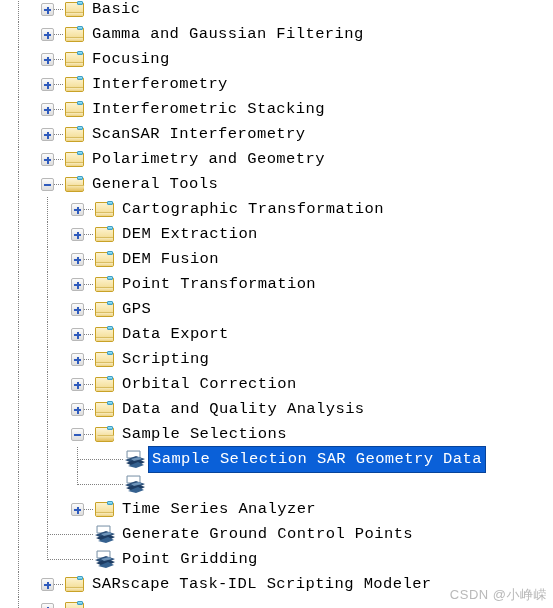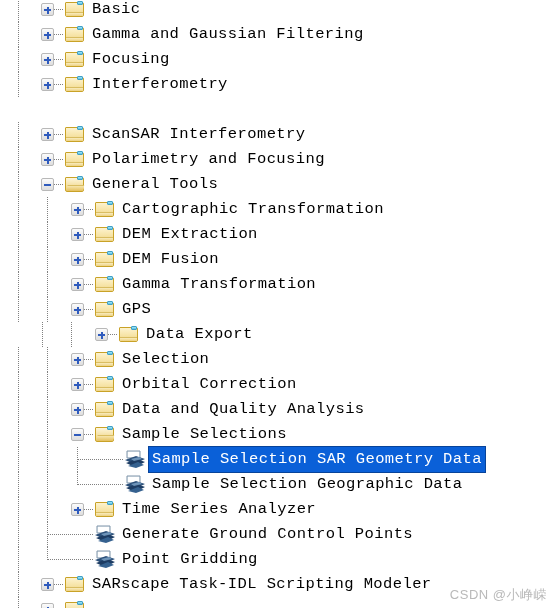--- a/index.html
+++ b/index.html
@@ -212,41 +212,52 @@
       <div class="vline" style="left:18px"></div>
       <div class="hline" style="left:54px;width:9px"></div>
       <div class="exp plus" style="left:41px"></div>
       <div class="folder" style="left:65px">
         <div class="back"></div>
         <div class="tab"></div>
         <div class="lip"></div>
       </div>
       <div class="label" style="left:92px">Focusing</div>
     </div>
+    <div class="row" style="position: absolute; left: 0px; top: 97px; width: 553px;">
+      <div class="vline" style="left:18px"></div>
+      <div class="hline" style="left:54px;width:9px"></div>
+      <div class="exp plus" style="left:41px"></div>
+      <div class="folder" style="left:65px">
+        <div class="back"></div>
+        <div class="tab"></div>
+        <div class="lip"></div>
+      </div>
+      <div class="label" style="left:92px">Interferometric Stacking</div>
+    </div>
     <div class="row" style="position: absolute; left: 0px; top: 122px; width: 553px;">
       <div class="vline" style="left:18px"></div>
       <div class="hline" style="left:54px;width:9px"></div>
       <div class="exp plus" style="left:41px"></div>
       <div class="folder" style="left:65px">
         <div class="back"></div>
         <div class="tab"></div>
         <div class="lip"></div>
       </div>
       <div class="label" style="left:92px">ScanSAR Interferometry</div>
     </div>
     <div class="row" style="position: absolute; left: 0px; top: 147px; width: 553px;">
       <div class="vline" style="left:18px"></div>
       <div class="hline" style="left:54px;width:9px"></div>
       <div class="exp plus" style="left:41px"></div>
       <div class="folder" style="left:65px">
         <div class="back"></div>
         <div class="tab"></div>
         <div class="lip"></div>
       </div>
-      <div class="label" style="left:92px">Polarimetry and Focusing</div>
+      <div class="label" style="left:92px">Polarimetry and Geometry</div>
     </div>
     <div class="row" style="position: absolute; left: 0px; top: 197px; width: 553px;">
       <div class="vline" style="left:18px"></div>
       <div class="vline" style="left:47px"></div>
       <div class="hline" style="left:84px;width:9px"></div>
       <div class="exp plus" style="left:71px"></div>
       <div class="folder" style="left:95px">
         <div class="back"></div>
         <div class="tab"></div>
         <div class="lip"></div>
@@ -291,35 +302,35 @@
     <div class="row" style="position: absolute; left: 0px; top: 272px; width: 553px;">
       <div class="vline" style="left:18px"></div>
       <div class="vline" style="left:47px"></div>
       <div class="hline" style="left:84px;width:9px"></div>
       <div class="exp plus" style="left:71px"></div>
       <div class="folder" style="left:95px">
         <div class="back"></div>
         <div class="tab"></div>
         <div class="lip"></div>
       </div>
-      <div class="label" style="left:122px">Gamma Transformation</div>
+      <div class="label" style="left:122px">Point Transformation</div>
     </div>
     <div class="row" style="position: absolute; left: 0px; top: 297px; width: 553px;">
       <div class="vline" style="left:18px"></div>
       <div class="vline" style="left:47px"></div>
       <div class="hline" style="left:84px;width:9px"></div>
       <div class="exp plus" style="left:71px"></div>
       <div class="folder" style="left:95px">
         <div class="back"></div>
         <div class="tab"></div>
         <div class="lip"></div>
       </div>
       <div class="label" style="left:122px">GPS</div>
     </div>
-    <div class="row" style="position: absolute; left: 0px; top: 322px; width: 515px; margin-left: 24px;">
+    <div class="row" style="position: absolute; left: 0px; top: 322px; width: 515px;">
       <div class="vline" style="left:18px"></div>
       <div class="vline" style="left:47px"></div>
       <div class="hline" style="left:84px;width:9px"></div>
       <div class="exp plus" style="left:71px"></div>
       <div class="folder" style="left:95px">
         <div class="back"></div>
         <div class="tab"></div>
         <div class="lip"></div>
       </div>
       <div class="label" style="left:122px">Data Export</div>
@@ -327,21 +338,21 @@
     <div class="row" style="position: absolute; left: 0px; top: 347px; width: 553px;">
       <div class="vline" style="left:18px"></div>
       <div class="vline" style="left:47px"></div>
       <div class="hline" style="left:84px;width:9px"></div>
       <div class="exp plus" style="left:71px"></div>
       <div class="folder" style="left:95px">
         <div class="back"></div>
         <div class="tab"></div>
         <div class="lip"></div>
       </div>
-      <div class="label" style="left:122px">Selection</div>
+      <div class="label" style="left:122px">Scripting</div>
     </div>
     <div class="row" style="position: absolute; left: 0px; top: 372px; width: 470px;">
       <div class="vline" style="left:18px"></div>
       <div class="vline" style="left:47px"></div>
       <div class="hline" style="left:84px;width:9px"></div>
       <div class="exp plus" style="left:71px"></div>
       <div class="folder" style="left:95px">
         <div class="back"></div>
         <div class="tab"></div>
         <div class="lip"></div>
@@ -397,21 +408,20 @@
       <div class="leafico" style="left:125px">
         <svg width="20" height="19" viewBox="0 0 20 19">
           <path d="M2 1h13v7H2z" fill="#eef3f7" stroke="#7d93a8" stroke-width="1"></path>
           <path d="M3 2h11v5H3z" fill="#ffffff"></path>
           <path d="M0 10 L11 6 L20 9 L9 14 Z" fill="#2b4f79"></path>
           <path d="M1 13 L12 9 L20 12 L10 17 Z" fill="#1d3c63"></path>
           <path d="M3 16 L13 12 L19 15 L11 18 Z" fill="#35618f"></path>
           <path d="M6 9 L14 7 L17 9 L9 11 Z" fill="#7fa6cb" opacity="0.8"></path>
         </svg>
       </div>
-      <div class="label" style="left:152px">Sample Selection Geographic Data</div>
     </div>
     <div class="row" style="position: absolute; left: 0px; top: 497px; width: 498px;">
       <div class="vline" style="left:18px"></div>
       <div class="vline" style="left:47px"></div>
       <div class="hline" style="left:84px;width:9px"></div>
       <div class="exp plus" style="left:71px"></div>
       <div class="folder" style="left:95px">
         <div class="back"></div>
         <div class="tab"></div>
         <div class="lip"></div>

